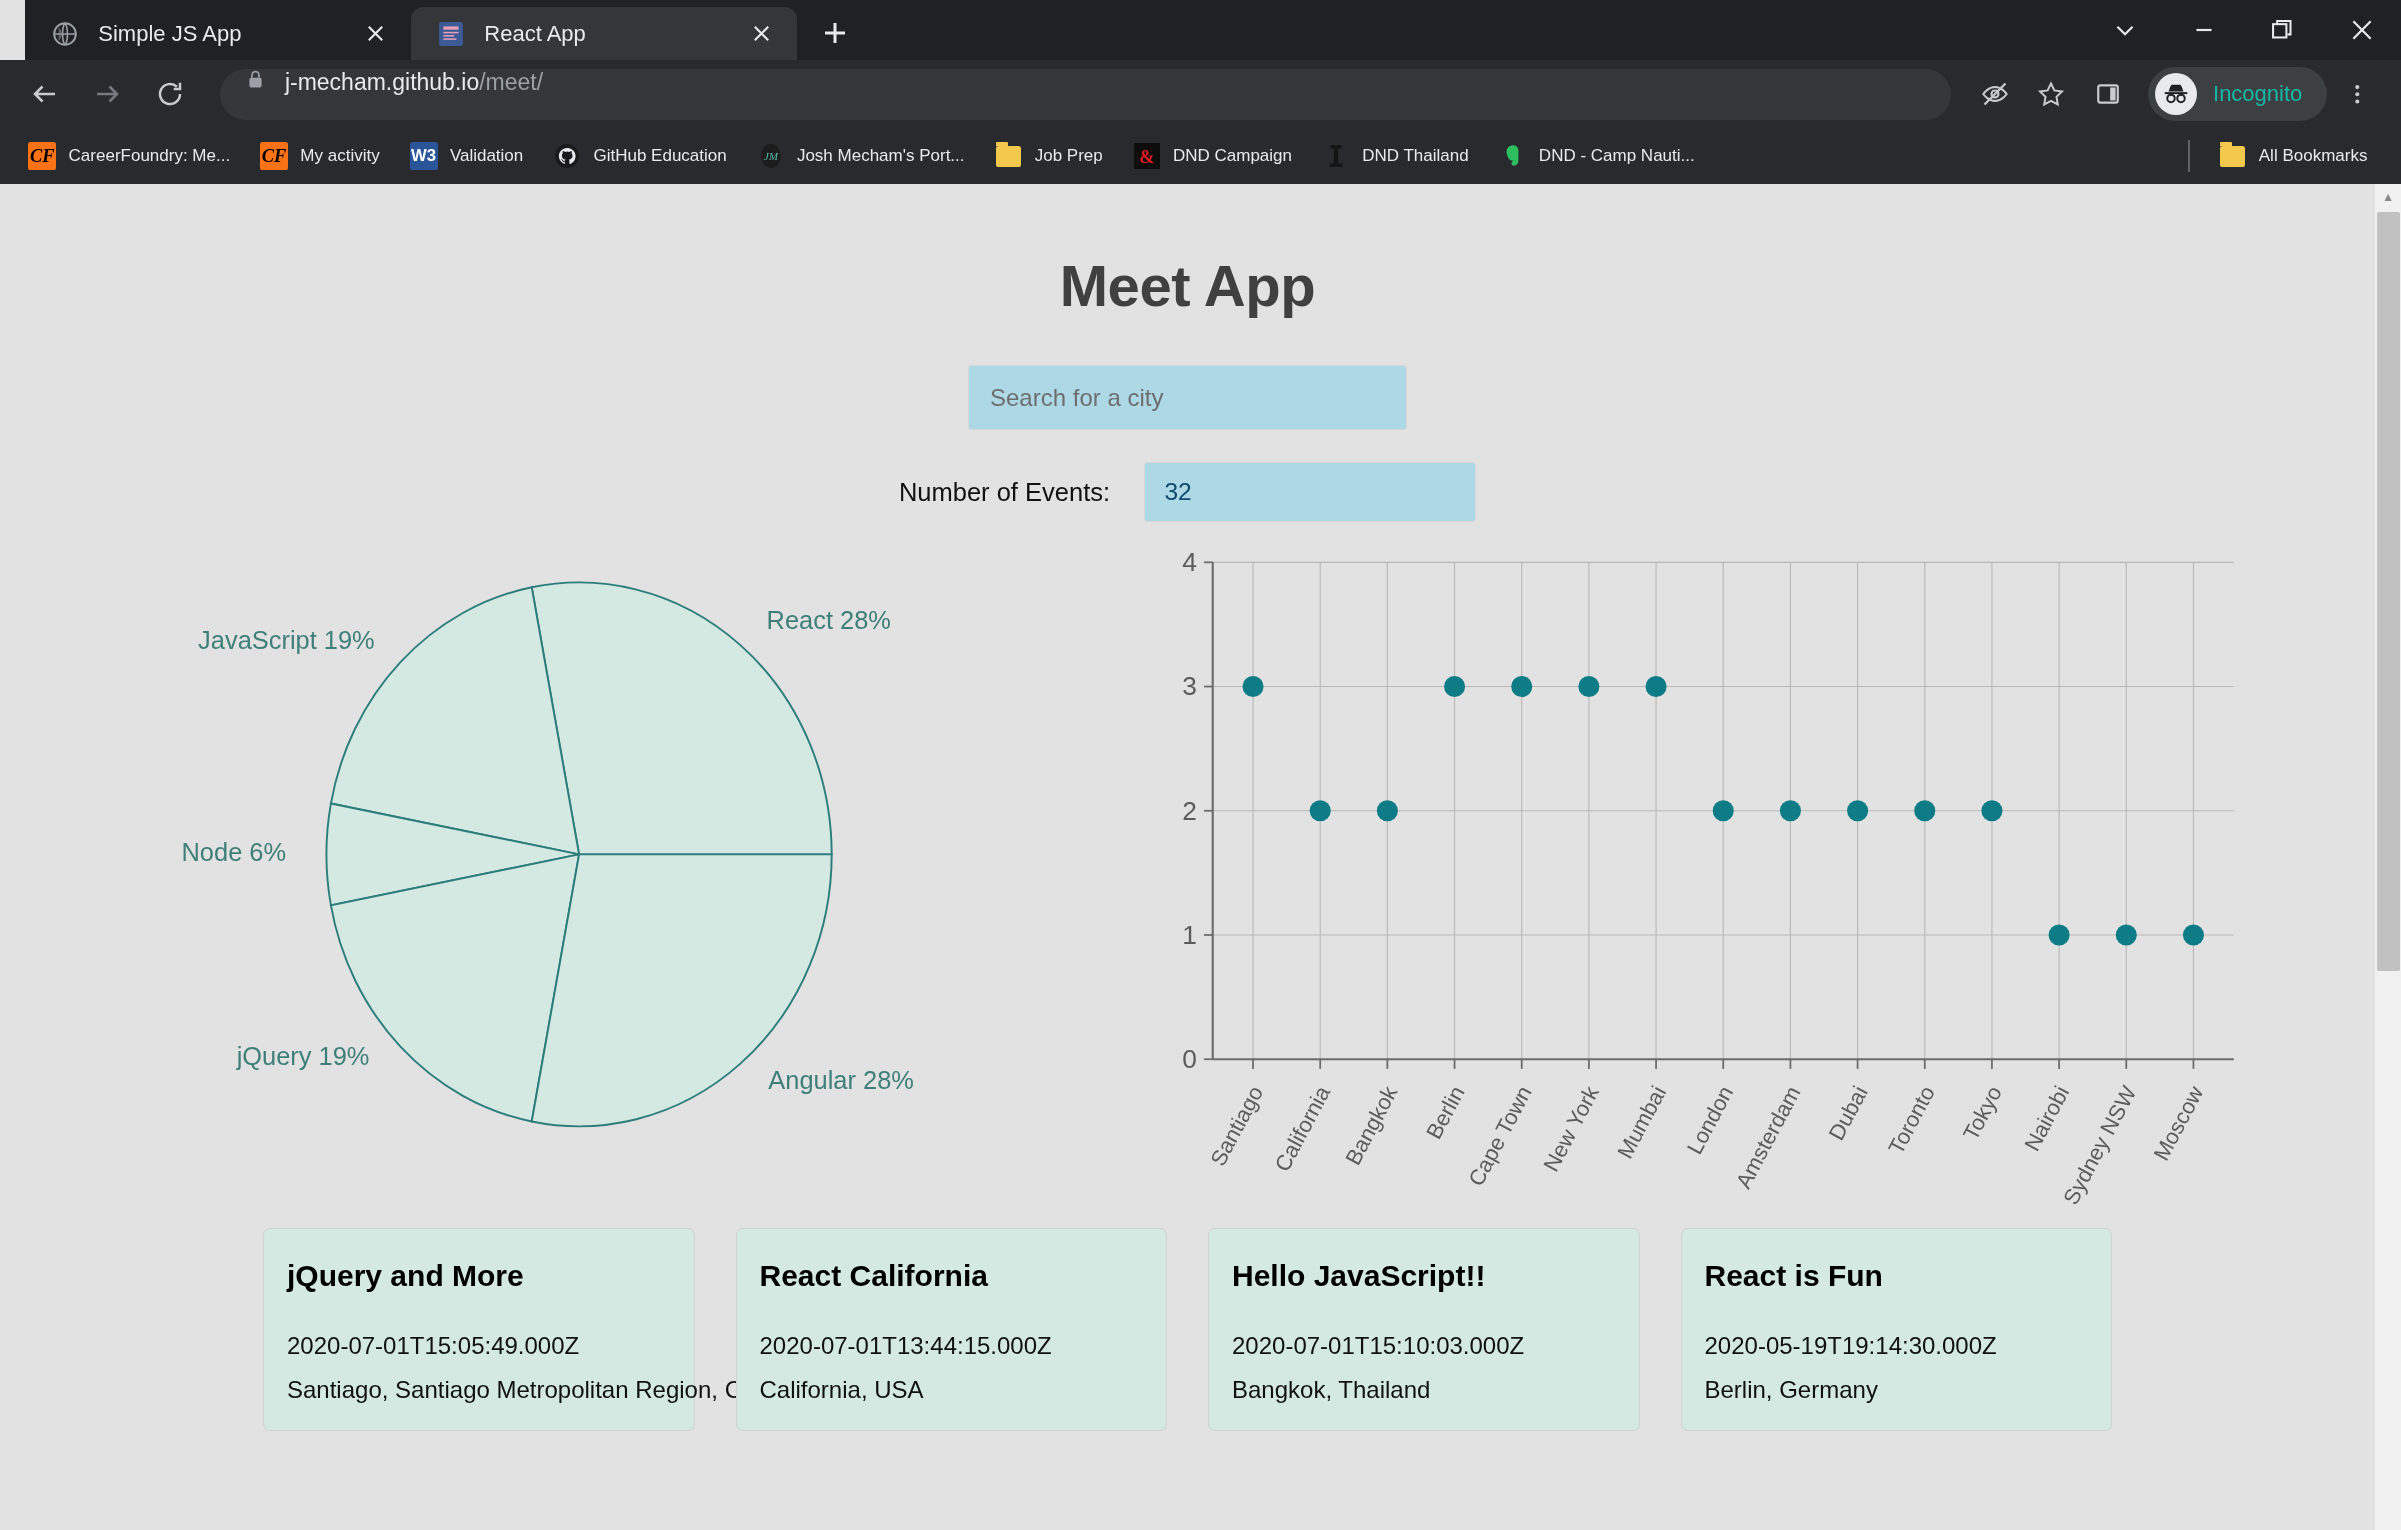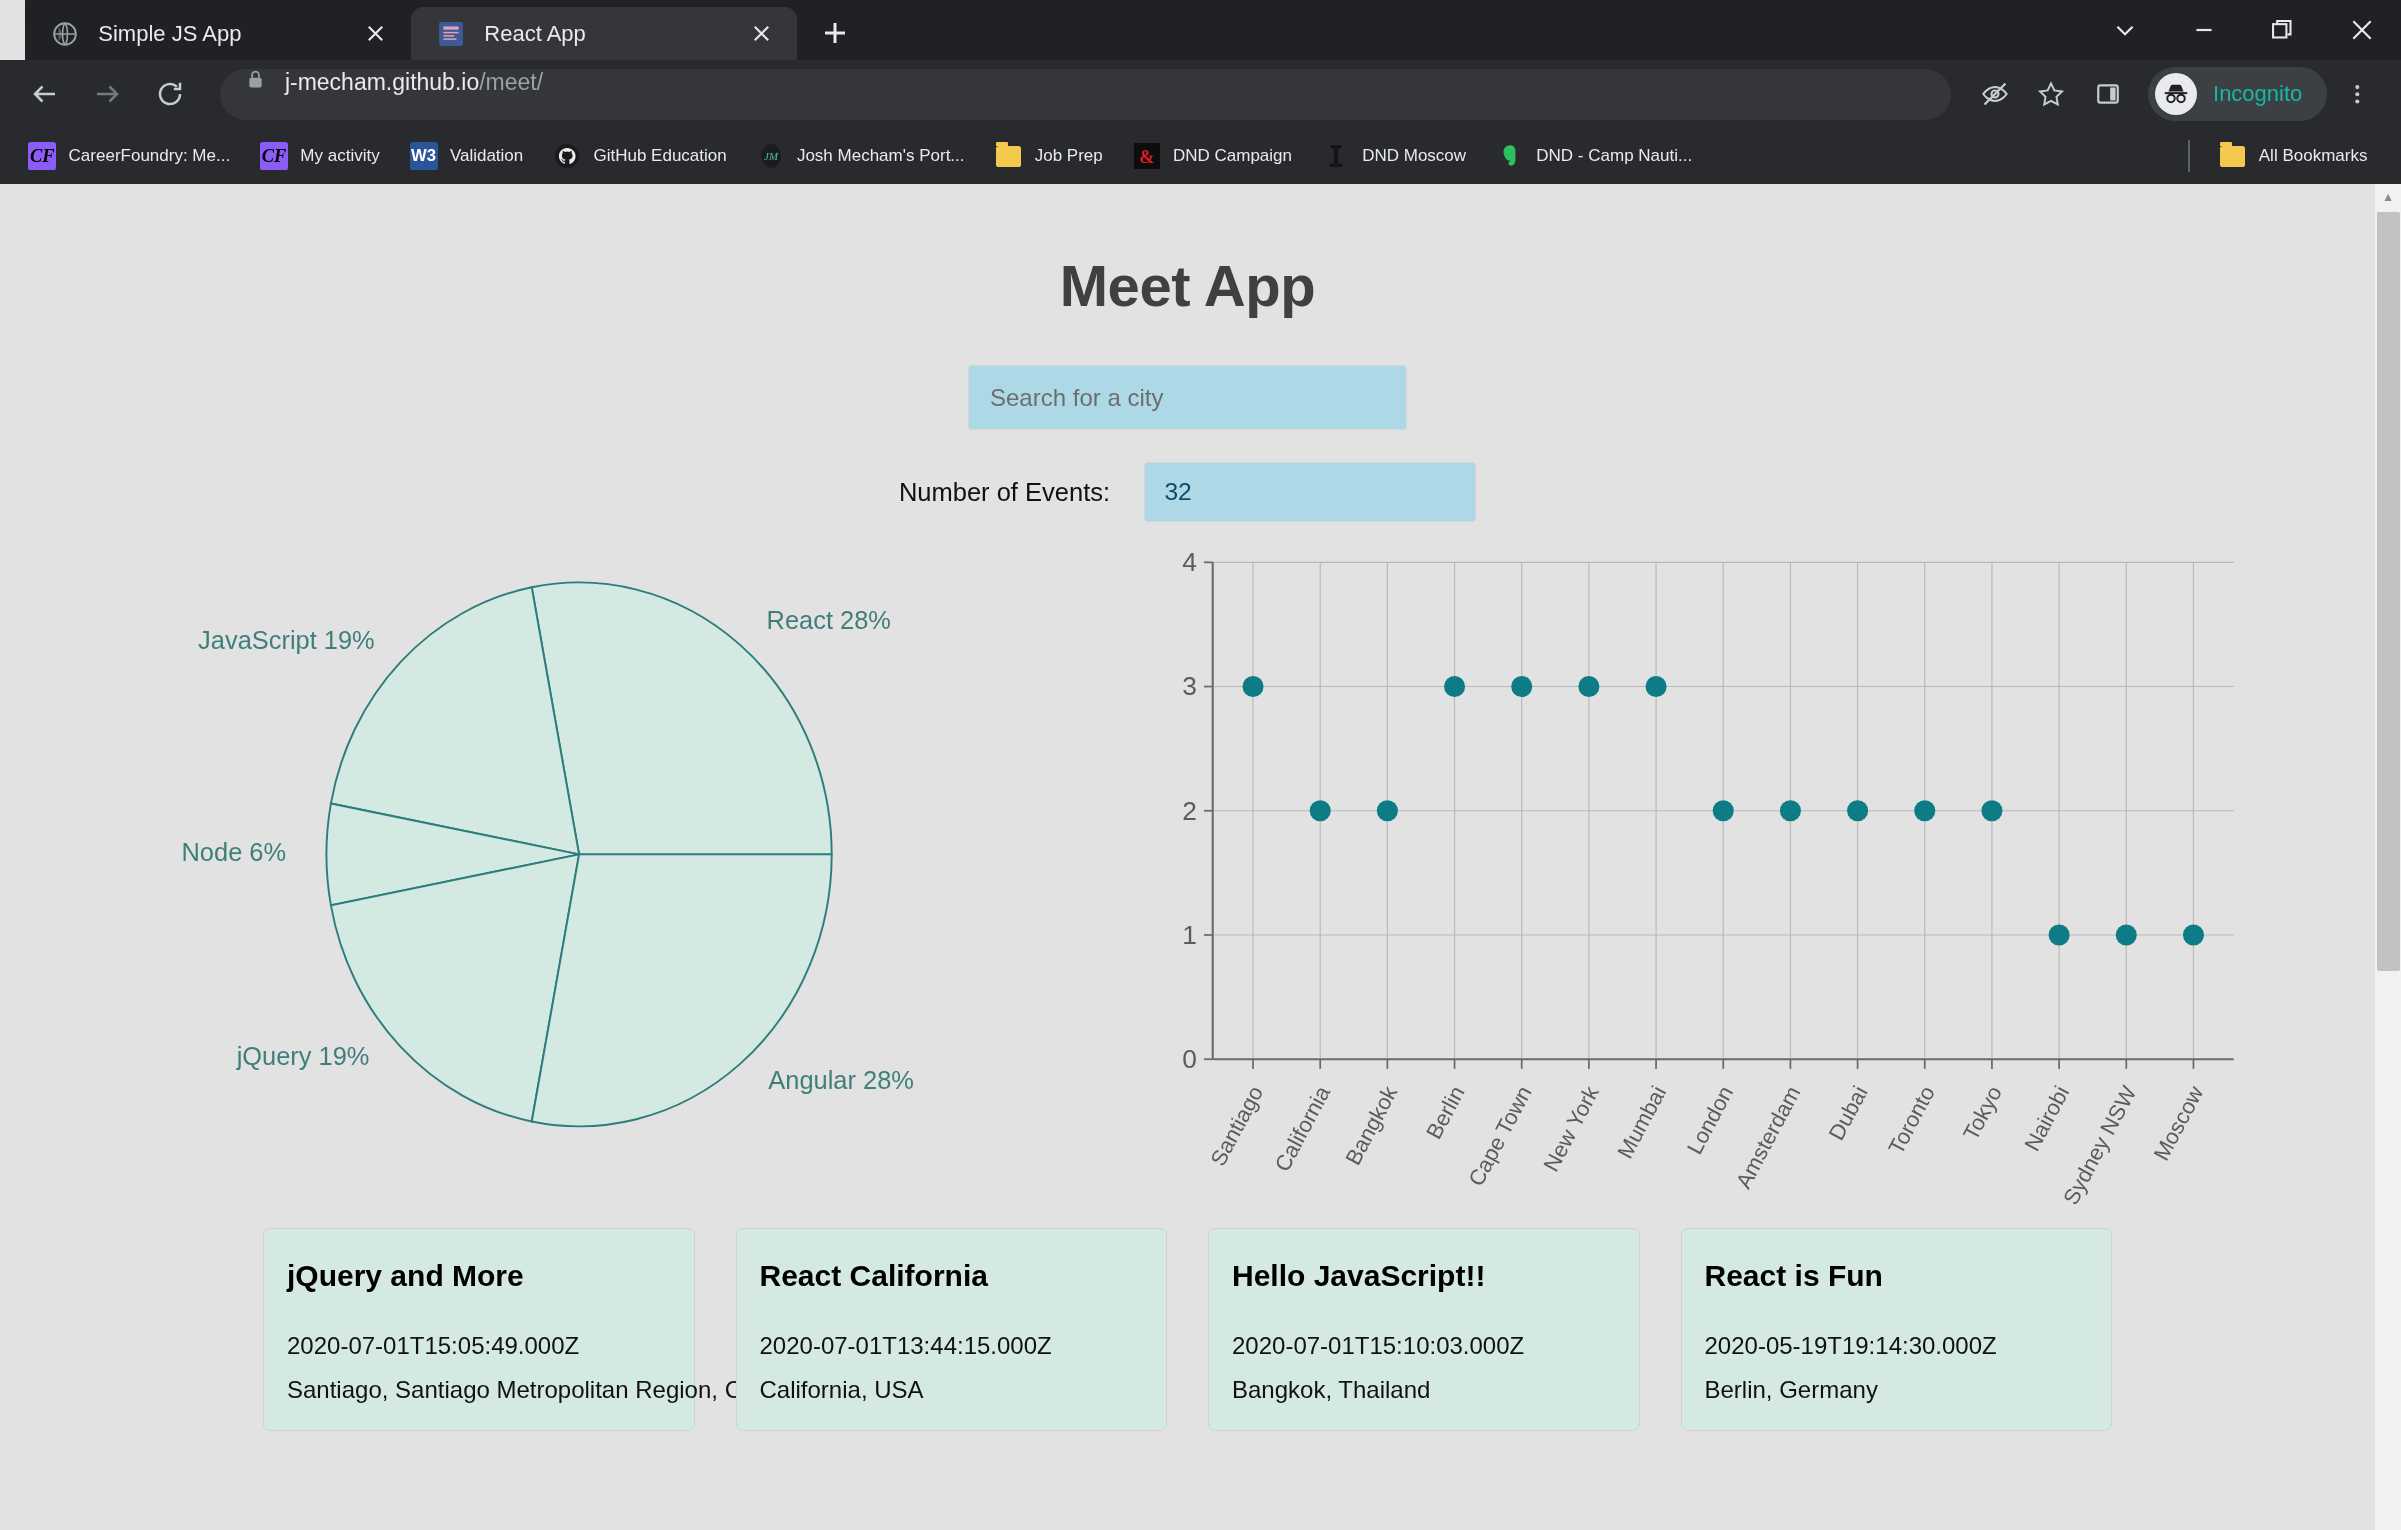--- a/index.html
+++ b/index.html
@@ -93,21 +93,21 @@
   }
   .bm-icon {
     width: 28px; height: 28px; flex: 0 0 28px; margin-right: 12.3px;
     display: flex; align-items: center; justify-content: center;
     font-size: 17.6px; border-radius: 2.6px; overflow: hidden;
   }
   .bm-label { color: #e8eaed; font-size: 17px; white-space: nowrap; }
   .bm-sep { width: 1.8px; height: 32px; background: #5f6368; margin: 0 16px; flex:0 0 1.8px; }
   .bm-spacer { flex: 1 1 auto; }
 
-  .cf-icon { background: #8b5cf6; color: #000; font-weight: bold; font-style: italic;
+  .cf-icon { background: #f97316; color: #000; font-weight: bold; font-style: italic;
              font-family: "Liberation Serif", serif; font-size: 18.4px;
              width:28px;height:28px;display:flex;align-items:center;justify-content:center;}
   .w3-icon { background: #2a5699; color: #fff; font-weight: bold; font-size: 16.7px;
              width:28px;height:28px;display:flex;align-items:center;justify-content:center;}
   .folder-icon { width: 24.6px; height: 21px; background: #f2c94c; border-radius: 2.6px;
                  position: relative; }
   .folder-icon:before { content:''; position:absolute; top:-4.4px; left:0; width:11.4px;
                         height:5.3px; background:#f2c94c; border-radius:2.6px 2.6px 0 0;}
 
   
@@ -361,21 +361,21 @@
     </div>
 
     <div class="bm">
       <span class="bm-icon">
         <svg width="26" height="26" viewBox="0 0 24 24">
             <rect x="7" y="2" width="10" height="3" fill="#141414"></rect>
             <rect x="10" y="5" width="4" height="14" fill="#141414"></rect>
             <rect x="6" y="19" width="12" height="3" fill="#141414"></rect>
           </svg>
       </span>
-      <span class="bm-label">DND Moscow</span>
+      <span class="bm-label">DND Thailand</span>
     </div>
 
     <div class="bm">
       <span class="bm-icon">
         <svg width="26" height="26" viewBox="0 0 24 24">
             <path d="M12 2c3 0 5 2 5 5v9c0 3-2 5-4 5-1.6 0-2.4-1-2.4-2.3 0-1.4 1-2 2-2.4-1.6.2-3.6-.4-4.6-2C6.7 12.3 6 10 6 8.4 6 4.6 8.6 2 12 2z" fill="#2dbe60"></path>
           </svg>
       </span>
       <span class="bm-label">DND - Camp Nauti...</span>
     </div>

